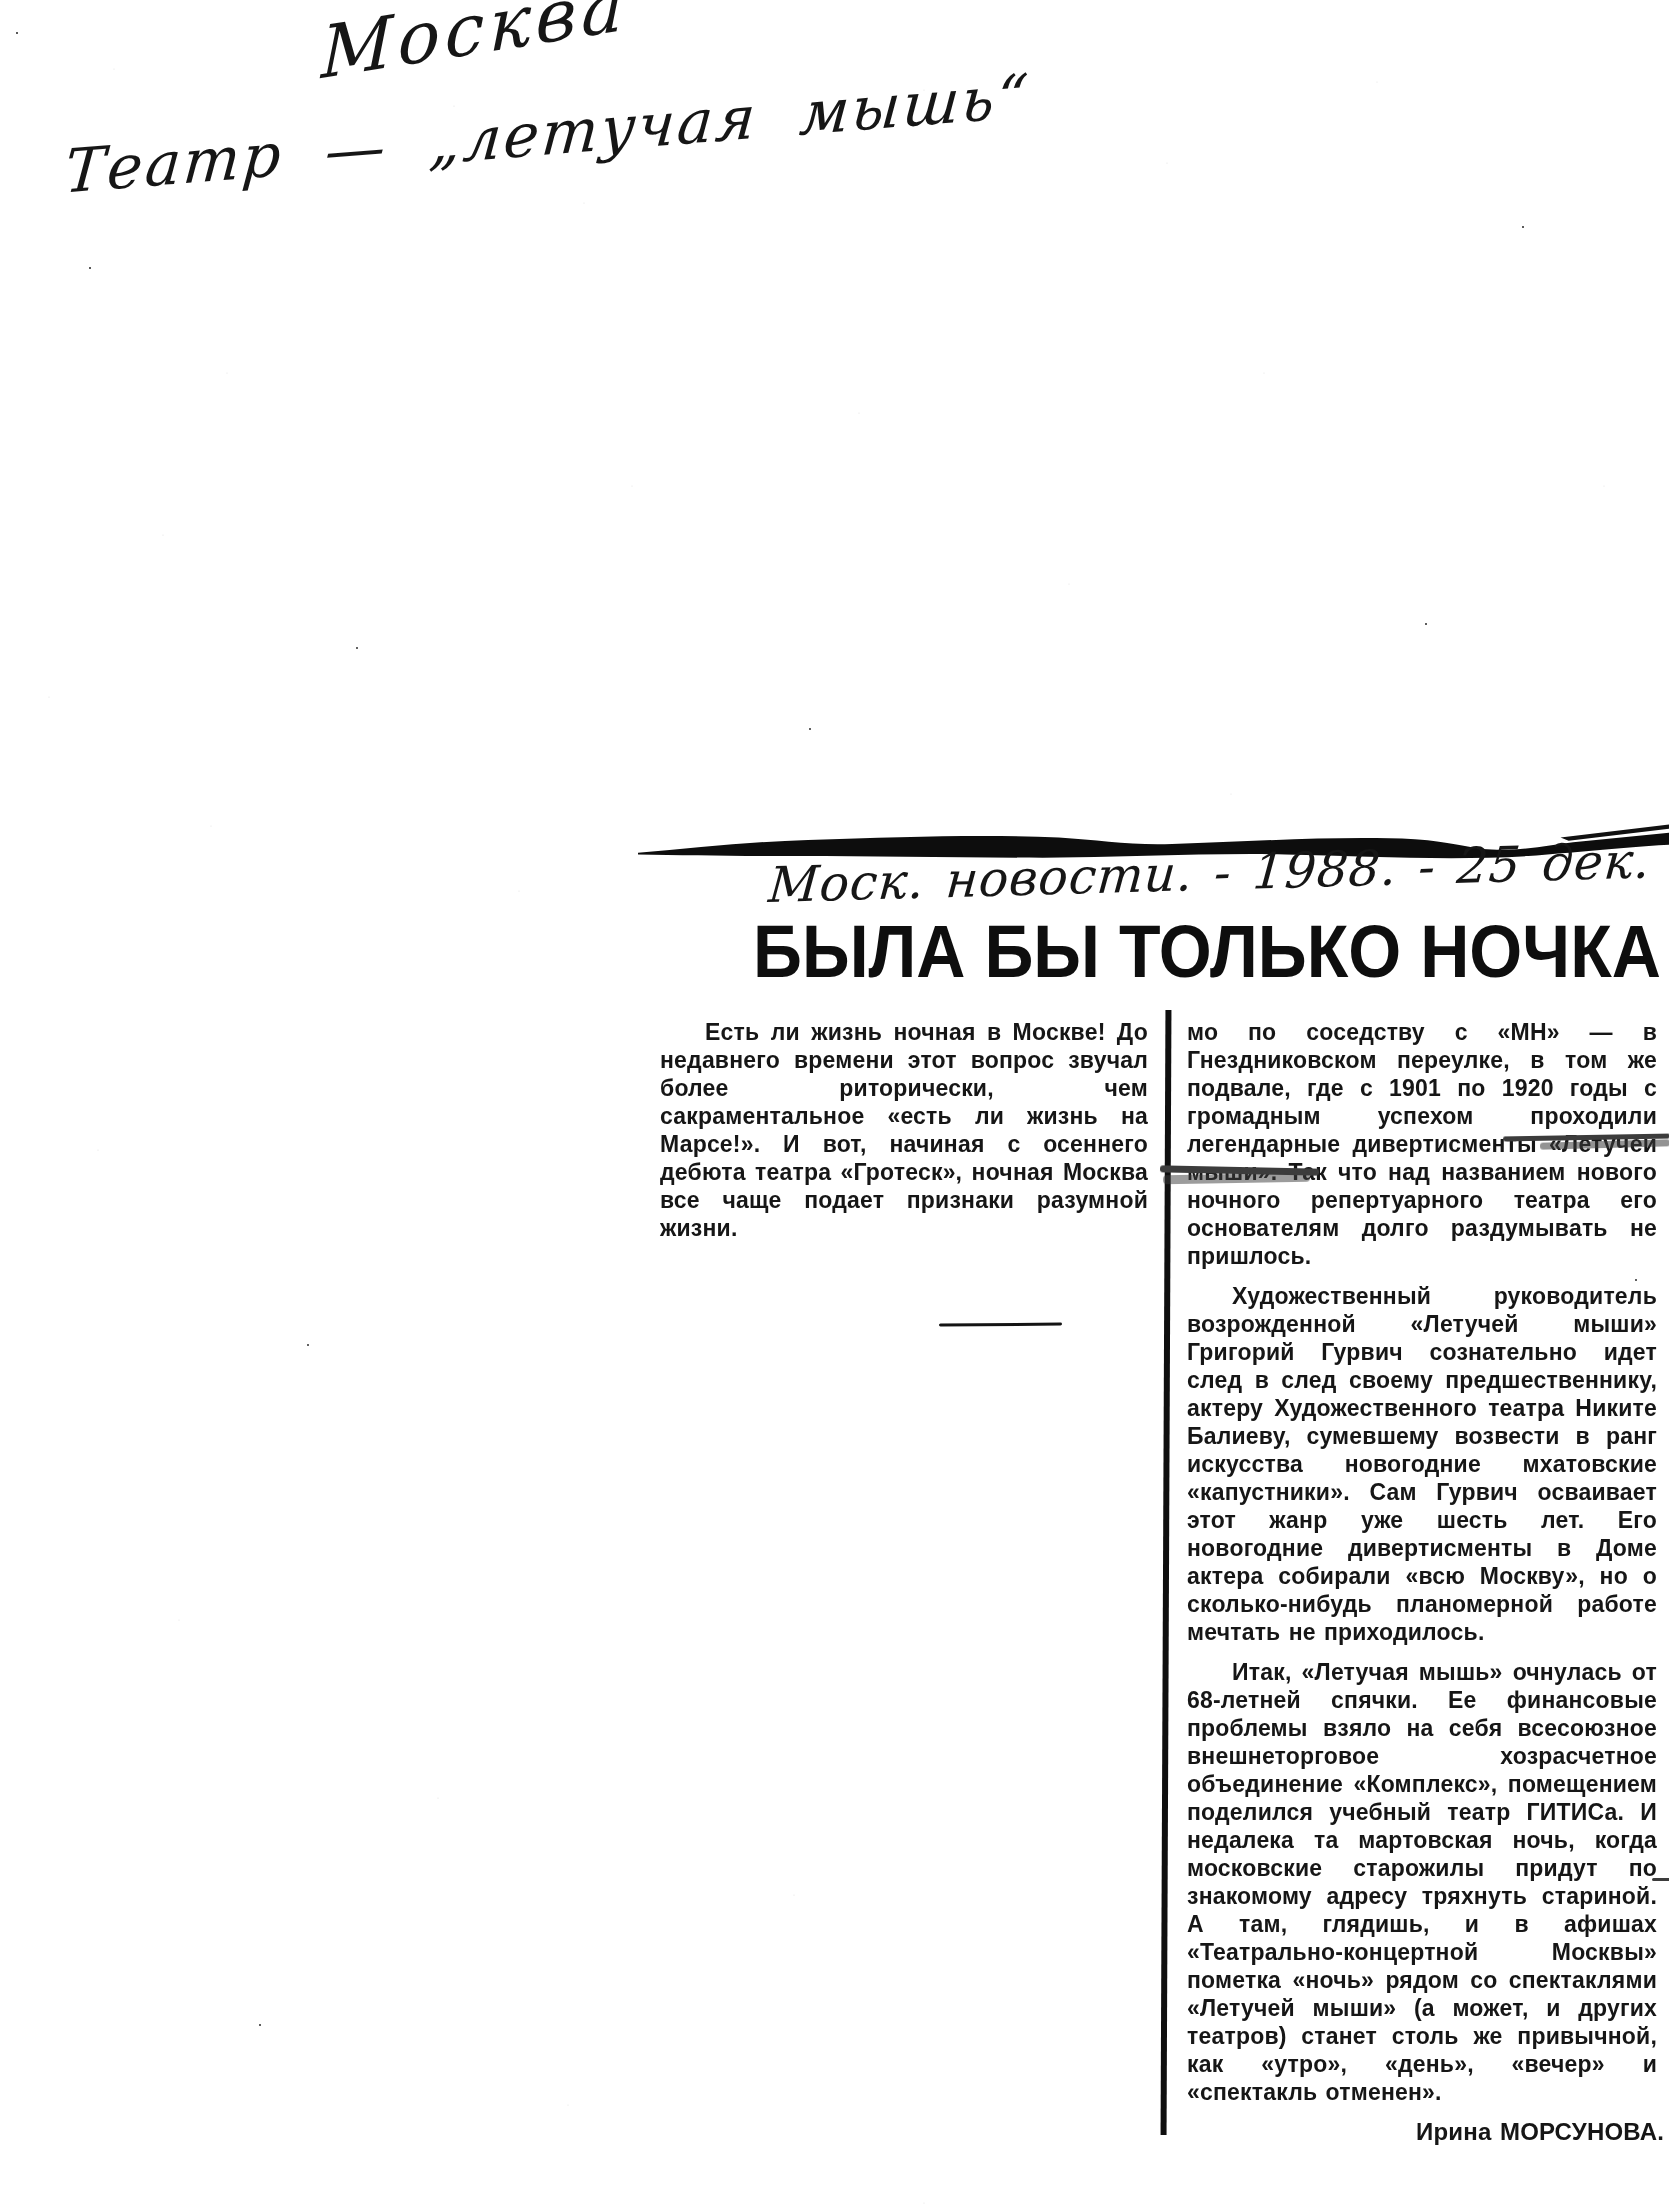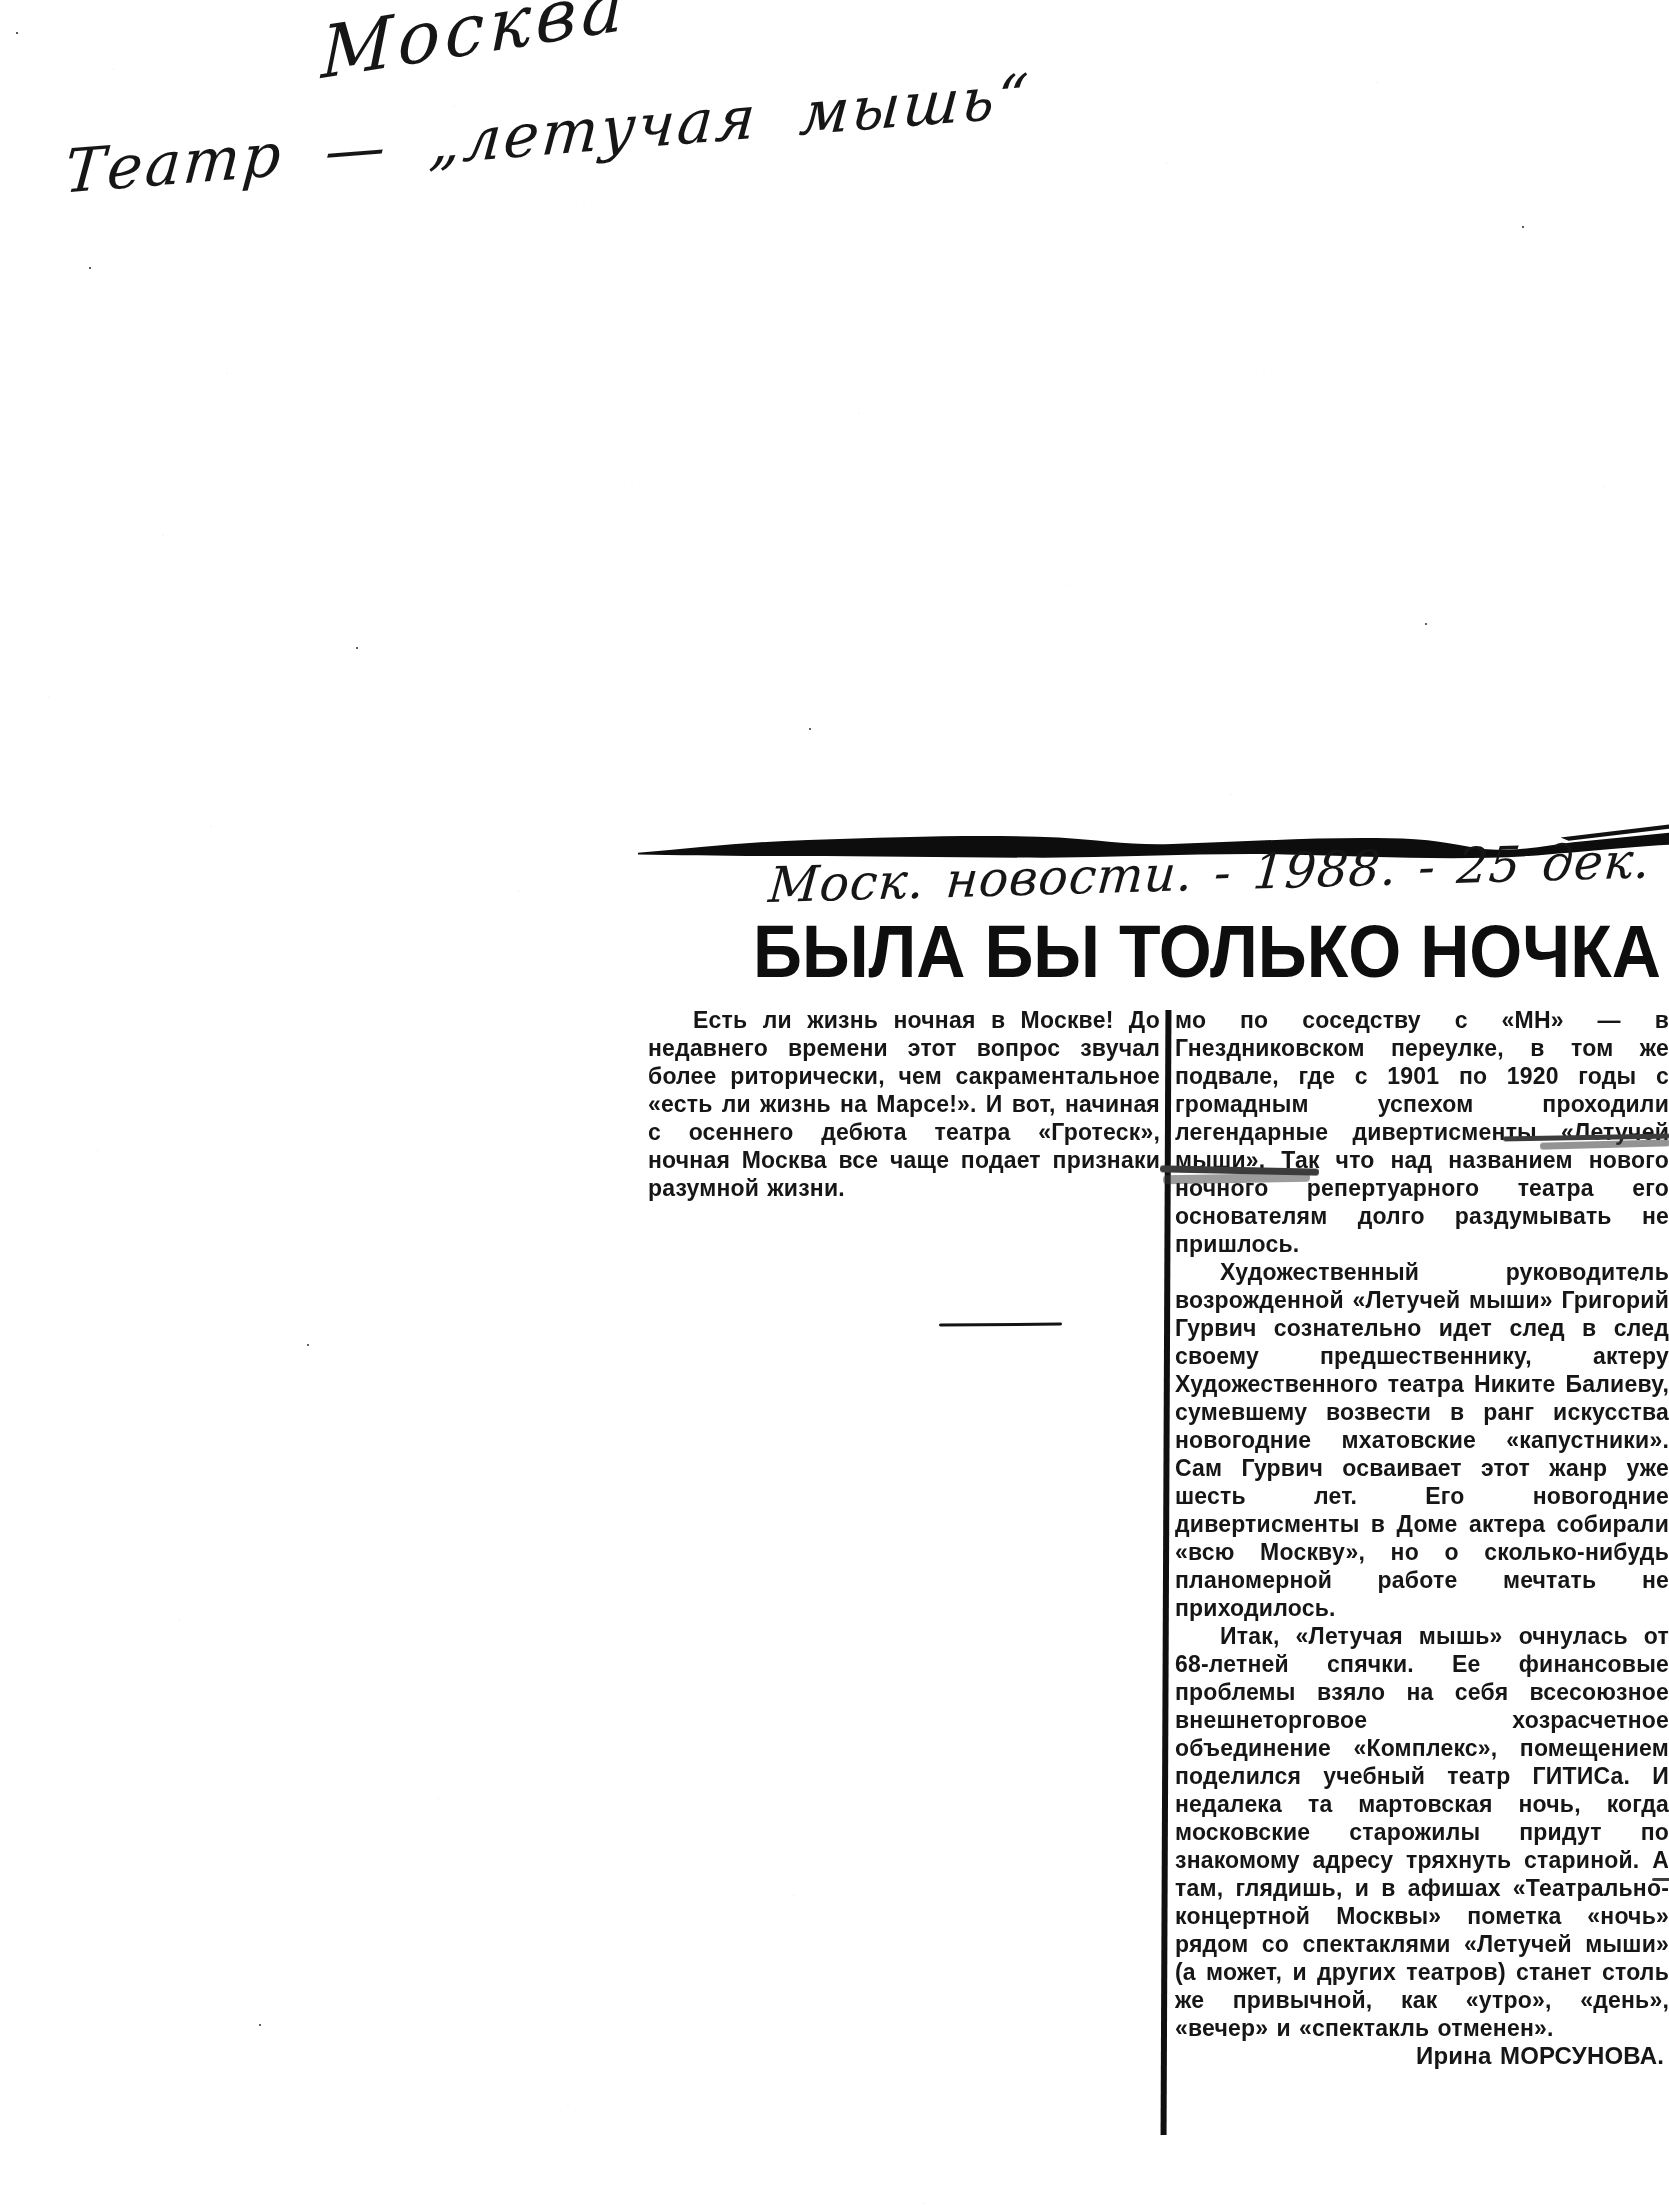--- a/index.html
+++ b/index.html
@@ -65,21 +65,21 @@
   .col{
     position:absolute;top:1006px;
     text-align:justify;
     font-weight:700;
     font-size:23px;
     line-height:28px;
     letter-spacing:0.2px;
     word-spacing:1.6px;
     color:#161616;
   }
-  .col p{margin:0;}
+  .col p{margin:12px;}
   .col p.indent{text-indent:45px;}
   .col-left{left:648px;width:512px;}
   .col-right{left:1175px;width:494px;}
   .divider{
     position:absolute;
     left:1163px;top:1010px;
     width:5.7px;height:1125px;
     background:#0f0f0f;
     transform:rotate(0.25deg);
   }

